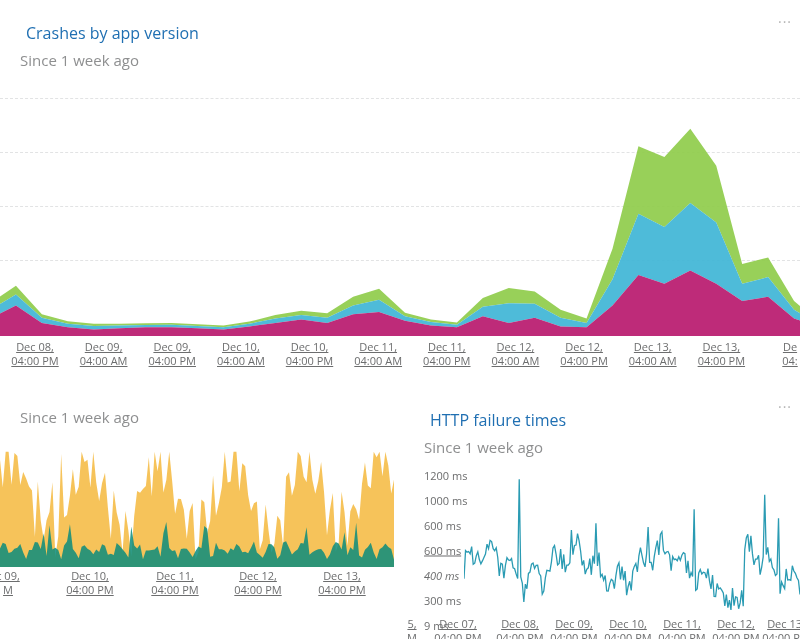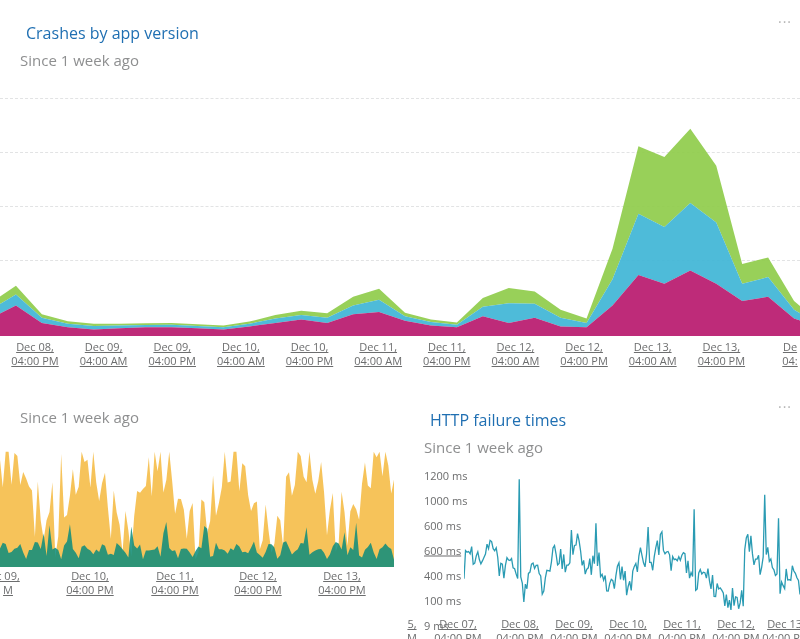--- a/index.html
+++ b/index.html
@@ -207,22 +207,22 @@
     <div class="subtitle">Since 1 week ago</div>
     <div class="more-dots">...</div>
   </div>
 
   <div id="resp-chart" style="margin-top:2px;">
     <div class="y-ticks" id="resp-yticks" style="left:20px;top:10px;height:150px;width:60px;">
         <div class="y-tick" style="top: 0px;">1200 ms</div>
         <div class="y-tick" style="top: 25px;">1000 ms</div>
         <div class="y-tick" style="top: 50px;">600 ms</div>
         <div class="y-tick" style="top: 75px; text-decoration: underline;">600 ms</div>
-        <div class="y-tick" style="top: 100px;">400 ms</div>
-        <div class="y-tick" style="top: 125px;">100 ms</div>
+        <div class="y-tick" style="top: 100px; font-style: italic;">400 ms</div>
+        <div class="y-tick" style="top: 125px;">300 ms</div>
         <div class="y-tick" style="top: 150px;">9 ms</div>
       </div>
     <svg id="resp-svg" viewBox="0 0 336 150" width="336" height="150" style="position:absolute;left:60px;top:0;">
         <path d="M 0 113.75 L 1.5342465753424657 85.61904876709337 L 3.0684931506849313 87.17654883554914 L 4.602739726027397 86.46117334480628 L 6.136986301369863 88.7994564419767 L 7.671232876712328 81.60494646423078 L 9.205479452054794 99.2099053279965 L 10.73972602739726 98.09514843759344 L 12.273972602739725 90.82759380690365 L 13.80821917808219 86.85302469778897 L 15.342465753424657 94.57012976848424 L 16.876712328767123 98.86629501126328 L 18.410958904109588 95.8953104534847 L 19.945205479452053 92.4538985967205 L 21.47945205479452 88.98012093715266 L 23.013698630136986 79.10569619894909 L 24.54794520547945 83.61066564560046 L 26.082191780821915 75.35371267165883 L 27.61643835616438 76.59101105221708 L 29.15068493150685 83.68574639810706 L 30.684931506849313 85.75586077523602 L 32.21917808219178 82.76189515433768 L 33.75342465753425 92.49588847869538 L 35.28767123287671 111.0111718236601 L 36.821917808219176 98.26461925203455 L 38.35616438356164 99.13439398393982 L 39.890410958904106 113.22504783473461 L 41.42465753424657 100.30475084077901 L 42.95890410958904 92.73559857180368 L 44.49315068493151 94.95905533538011 L 46.02739726027397 95.49585354816713 L 47.56164383561644 93.52115144711914 L 49.0958904109589 102.89903827514806 L 50.630136986301366 103.77337424119423 L 52.16438356164383 109.10036091831103 L 53.698630136986296 113.52341951609455 L 55.23287671232876 14.232983186648198 L 56.76712328767123 111.96589103024607 L 58.3013698630137 118.05796436564236 L 59.83561643835616 136.93697841210718 L 61.36986301369863 119.11402050391972 L 62.90410958904109 123.76527409884142 L 64.43835616438356 108.40704772838689 L 65.97260273972603 107.05315609691695 L 67.5068493150685 99.14953387525748 L 69.04109589041096 98.11228270601205 L 70.57534246575342 103.41684150862088 L 72.10958904109589 100.2780202514063 L 73.64383561643835 100.2650996371181 L 75.17808219178082 108.60127716106483 L 76.71232876712328 110.85255391365718 L 78.24657534246575 129.1132989483678 L 79.78082191780821 125.97410846885595 L 81.31506849315068 113.05598137725195 L 82.84931506849314 105.33366364193532 L 84.3835616438356 105.56994456509584 L 85.91780821917808 106.11441845556095 L 87.45205479452055 96.82442158117608 L 88.98630136986301 83.04227851127047 L 90.52054794520548 80.60385070310463 L 92.05479452054794 89.01315787564235 L 93.58904109589041 99.86908854141652 L 95.12328767123287 98.47498105433206 L 96.65753424657534 84.14409645989873 L 98.1917808219178 103.89336500344977 L 99.72602739726027 89.43225470040421 L 101.26027397260273 107.12069452215894 L 102.7945205479452 100.22385527823529 L 104.32876712328766 100.1232563804875 L 105.86301369863013 97.85031879531257 L 107.39726027397259 65.00456788284284 L 108.93150684931506 89.68427043364608 L 110.46575342465752 80.460395849162 L 112 80.06854924172004 L 113.53424657534246 68.57325540594232 L 115.06849315068493 75.72790374146668 L 116.6027397260274 86.04443654811836 L 118.13698630136986 100.31565487558584 L 119.67123287671232 95.41229859466726 L 121.20547945205479 109.05913224424806 L 122.73972602739725 104.30442513754925 L 124.27397260273972 102.80842525817084 L 125.80821917808218 93.65912615458527 L 127.34246575342465 109.82088116317021 L 128.87671232876713 90.74932116755981 L 130.41095890410958 98.60891510283977 L 131.94520547945206 58.195304719822616 L 133.4794520547945 100.93560715552533 L 135.013698630137 87.48823697342934 L 136.54794520547944 111.5304579740019 L 138.08219178082192 109.29213656338473 L 139.61643835616437 115.10466777707526 L 141.15068493150685 110.49336889620194 L 142.6849315068493 125.91824813193739 L 144.21917808219177 126.05667254385823 L 145.75342465753423 118.3704151195098 L 147.2876712328767 114.29875281688905 L 148.82191780821918 115.66823016514306 L 150.35616438356163 123.61788549255192 L 151.8904109589041 110.69569922976524 L 153.42465753424656 101.26507670611399 L 154.95890410958904 97.84761550607034 L 156.4931506849315 114.4838998402533 L 158.02739726027397 101.54220653295148 L 159.56164383561642 115.29999371110888 L 161.0958904109589 106.14263489092308 L 162.63013698630135 130.254215049883 L 164.16438356164383 121.4655675058896 L 165.69863013698628 116.30876658630463 L 167.23287671232876 125.49643820882768 L 168.7671232876712 106.0813417440811 L 170.3013698630137 101.40297783997923 L 171.83561643835617 98.42235025415874 L 173.36986301369862 106.92938741379233 L 174.9041095890411 90.79252520434403 L 176.43835616438355 82.57259586136803 L 177.97260273972603 90.30084984540339 L 179.50684931506848 97.75740036895394 L 181.04109589041096 101.80476558502674 L 182.5753424657534 88.92302676172521 L 184.1095890410959 62.00721217843238 L 185.64383561643834 97.35462058122667 L 187.17808219178082 97.44133215048308 L 188.71232876712327 105.29048110852499 L 190.24657534246575 91.60774431455329 L 191.7808219178082 82.94469130029665 L 193.31506849315068 75.67672084710235 L 194.84931506849313 89.94439911142517 L 196.3835616438356 69.34917148305972 L 197.91780821917808 66.73571657325633 L 199.45205479452054 85.39244613119142 L 200.986301369863 88.79129815081679 L 202.52054794520546 86.99095585401975 L 204.05479452054794 86.45447093439472 L 205.5890410958904 89.83257164670593 L 207.12328767123287 105.6925043135874 L 208.65753424657532 91.51203793575792 L 210.1917808219178 94.62502771075849 L 211.72602739726025 94.09798645481149 L 213.26027397260273 95.72562078713486 L 214.79452054794518 91.78603332232423 L 216.32876712328766 95.36317317816314 L 217.8630136986301 90.28408188712004 L 219.3972602739726 87.60100328293565 L 220.93150684931504 88.61559408101999 L 222.46575342465752 107.85495274626146 L 224 95.88339695985408 L 225.53424657534245 113.1606263230141 L 227.06849315068493 107.61240595426253 L 228.60273972602738 111.48146530872893 L 230.13698630136986 44.3478758726269 L 231.6712328767123 125.36134680220928 L 233.2054794520548 123.92485029730636 L 234.73972602739724 107.99140992141687 L 236.27397260273972 104.52081209561601 L 237.80821917808217 109.04461553123244 L 239.34246575342465 107.2462389255784 L 240.8767123287671 107.67968295565231 L 242.41095890410958 113.11408472028285 L 243.94520547945203 103.53436872257144 L 245.4794520547945 115.80802117850746 L 247.013698630137 123.8133314014584 L 248.54794520547944 110.11606197088702 L 250.08219178082192 131.3971526521339 L 251.61643835616437 131.6256241015069 L 253.15068493150685 118.50616588573891 L 254.6849315068493 123.98134789372092 L 256.2191780821918 122.84945285930627 L 257.75342465753425 125.14727068126376 L 259.2876712328767 128.0030970197913 L 260.82191780821915 140.8263499295026 L 262.35616438356163 129.53540380632148 L 263.8904109589041 142.64513044282467 L 265.42465753424653 135.063677453154 L 266.958904109589 145 L 268.4931506849315 123.04222424947056 L 270.027397260274 140.71495771653474 L 271.56164383561645 131.91874111495054 L 273.0958904109589 132.49582550281957 L 274.63013698630135 143.72283525206512 L 276.16438356164383 137.89593449848326 L 277.6986301369863 125.33481730943095 L 279.23287671232873 141.2210214777224 L 280.7671232876712 84.57569225198966 L 282.3013698630137 72.91324198798455 L 283.83561643835617 69.18949533573884 L 285.3698630136986 86.63432453162766 L 286.90410958904107 70.91278306366668 L 288.43835616438355 88.65964201853659 L 289.972602739726 99.81899883452675 L 291.50684931506845 94.17926042790295 L 293.04109589041093 94.04070509463625 L 294.5753424657534 90.26989624004176 L 296.1095890410959 109.62269727600642 L 297.64383561643837 102.33505684828421 L 299.1780821917808 91.83697804270193 L 300.71232876712327 29.708115571684175 L 302.24657534246575 89.58018347848233 L 303.7808219178082 82.31277130259369 L 305.31506849315065 96.24902150850286 L 306.8493150684931 93.8932064020173 L 308.3835616438356 102.58189862842355 L 309.9178082191781 104.75691912772783 L 311.4520547945205 110.5550817165662 L 312.986301369863 109.03123523673582 L 314.52054794520546 53.30327949752245 L 316.05479452054794 128.6654272810244 L 317.58904109589037 116.90075472461135 L 319.12328767123284 120.62388215681216 L 320.6575342465753 123.59312865637696 L 322.1917808219178 103.95041071654282 L 323.7260273972603 115.01369475394662 L 325.2602739726027 114.62819965630216 L 326.7945205479452 115.2180238001488 L 328.32876712328766 100.7641869810231 L 329.86301369863014 106.02987852459529 L 331.39726027397256 108.40546802494913 L 332.93150684931504 112.71940809906619 L 334.4657534246575 115.40929411161187 L 336 129.40239967675285" fill="none" stroke="#2a9bb3" stroke-width="1.3"></path>
       </svg>
     <div class="x-ticks" id="resp-xticks" style="top:152px;height:36px;left:0;right:0;">
         <div class="x-tick" style="left: 8px;">
           <div>5,</div>
           <div>M</div>
         </div>

